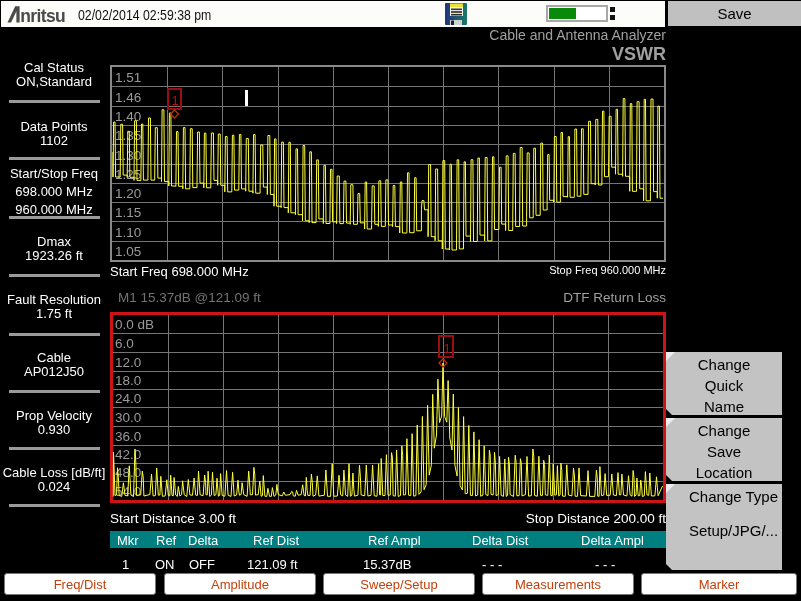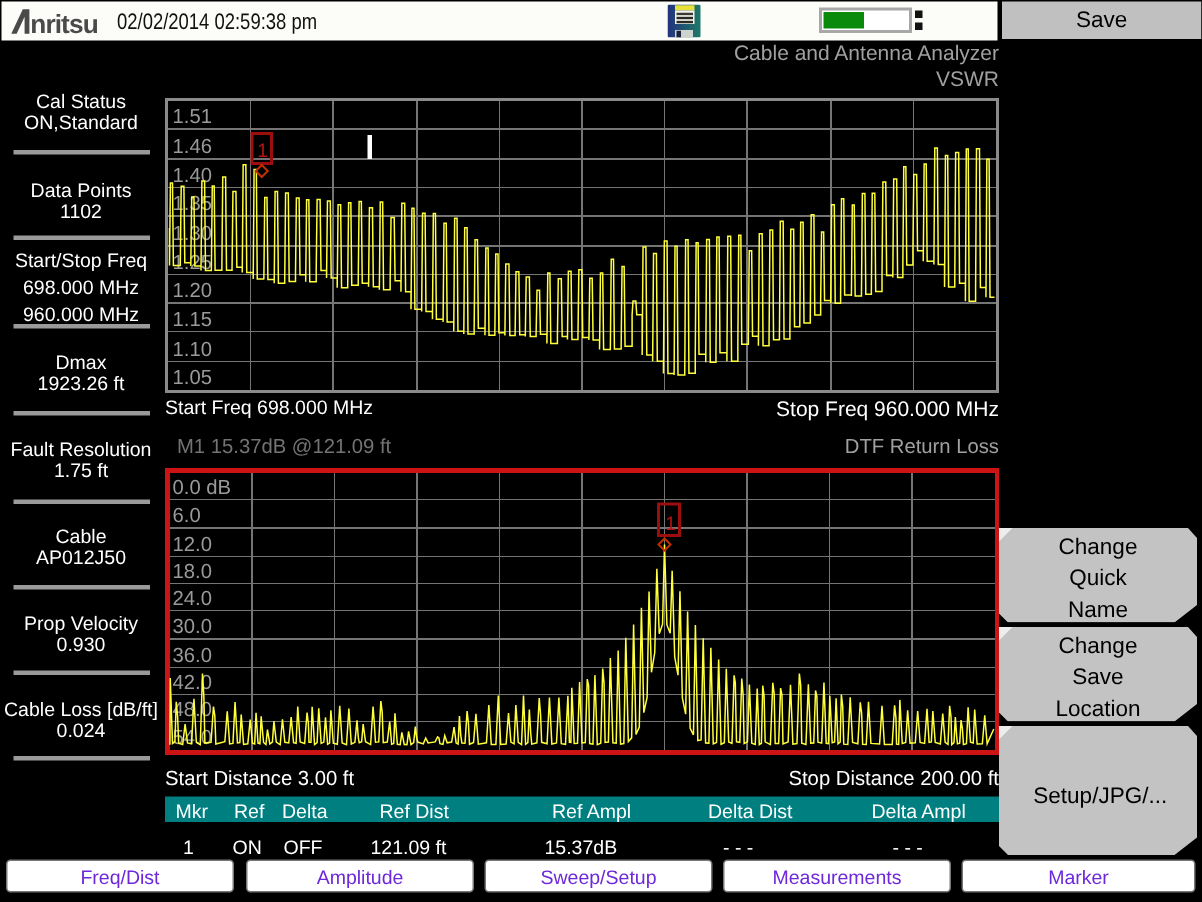--- a/index.html
+++ b/index.html
@@ -4,27 +4,27 @@
 <style>
 * { margin:0; padding:0; box-sizing:border-box; }
 html,body { width:801px; height:601px; background:#000; overflow:hidden; }
 body { font-family:"Liberation Sans", sans-serif; position:relative; }
 .abs { position:absolute; }
 .w { color:#fff; }
 .g { color:#a0a0a0; }
 #topbar { left:0; top:0; width:666px; height:28px; background:#fcfcf8; border:1px solid #000; }
 #date { left:78px; top:6px; font-size:15px; color:#111; transform:scaleX(0.82); transform-origin:0 0; white-space:nowrap; }
 #savebtn { left:668px; top:1px; width:133px; height:25px; background:#c0c0c0; color:#000; font-size:15px; text-align:center; line-height:25px; }
-.rbtn { position:absolute; left:666px; width:132px; }
+.rbtn { position:absolute; left:666px; width:116px; }
 .rbtn .hl { position:absolute; left:0; top:0; width:13px; height:13px; background:#ededed; clip-path:polygon(0 0,13px 0,0 13px); }
 .rbtn .face { position:absolute; left:0; top:0; right:0; bottom:0; background:#c3c3c3; color:#000; font-size:15px; text-align:center;
   clip-path: polygon(9px 0px, 126px 0px, 135px 10px, 135px calc(100% - 14px), 117px 100%, 6px 100%, 0px calc(100% - 6px), 0px 9px); }
 .side { left:0; width:108px; text-align:center; font-size:13px; color:#fff; line-height:14px; }
 .sep { left:9px; width:91px; height:3px; background:#9a9a9a; }
-.botbtn { top:573px; height:22px; background:#fff; color:#6d28d9; font-size:13px; text-align:center; line-height:22px; border-radius:3px; border:1px solid #777; }
+.botbtn { top:573px; height:22px; background:#fff; color:#c2410c; font-size:13px; text-align:center; line-height:22px; border-radius:3px; border:1px solid #777; }
 </style>
 </head>
 <body>
 <div class="abs" id="topbar"></div>
 
 <svg class="abs" style="left:7px;top:5px" width="66" height="19" viewBox="0 0 66 19">
   <g fill="#4a4a4a">
     <path d="M0.5,17.5 L8.2,1.2 L12.6,1.2 L12.6,17.5 L9.4,17.5 L9.4,6.2 L4.1,17.5 Z"></path>
     <text x="13.2" y="17.3" font-family="Liberation Sans" font-size="17.5" font-weight="bold" letter-spacing="-0.6">nritsu</text>
   </g>
@@ -47,21 +47,21 @@
   <rect x="5" y="17" width="12" height="5" fill="#cdd4cd"></rect>
   <rect x="6" y="17.5" width="3" height="4.5" fill="#1a2040"></rect>
 </svg>
 
 <div class="abs" style="left:546px;top:5px;width:62px;height:17px;background:#fff;border:2px solid #a8a8a8"></div>
 <div class="abs" style="left:549px;top:8px;width:27px;height:11px;background:#0a8a0a"></div>
 <div class="abs" style="left:610px;top:7px;width:5px;height:5px;background:#111"></div>
 <div class="abs" style="left:610px;top:15px;width:5px;height:5px;background:#111"></div>
 <div class="abs" id="savebtn">Save</div>
 <div class="abs g" style="top:27px;right:135px;font-size:14px;">Cable and Antenna Analyzer</div>
-<div class="abs g" style="top:44px;right:135px;font-size:14px;">VSWR</div>
+<div class="abs g" style="top:44px;right:135px;font-size:18px;font-weight:bold;">VSWR</div>
 
 <div class="abs side" style="top:61px">Cal Status<br>ON,Standard</div>
 <div class="abs sep" style="top:100px"></div>
 <div class="abs side" style="top:120px">Data Points<br>1102</div>
 <div class="abs sep" style="top:157px"></div>
 <div class="abs side" style="top:167px">Start/Stop Freq</div>
 <div class="abs side" style="top:184.5px">698.000 MHz</div>
 <div class="abs side" style="top:203px">960.000 MHz</div>
 <div class="abs sep" style="top:215.5px"></div>
 <div class="abs side" style="top:235px">Dmax<br>1923.26 ft</div>
@@ -109,21 +109,21 @@
     <text x="6" y="173">1.10</text>
     <text x="6" y="192">1.05</text>
   </g>
   <polyline points="4.0,88.0 4.0,113.0 4.6,58.0 6.0,58.0 6.6,113.0 11.2,113.0 11.2,111.1 11.8,60.2 13.6,60.2 14.2,111.1 18.2,111.1 18.2,113.3 18.8,67.3 20.3,67.3 20.9,113.3 25.0,113.3 25.0,116.4 25.6,56.7 27.4,56.7 28.0,116.4 31.9,116.4 31.9,116.1 32.5,60.0 33.8,60.0 34.4,116.1 38.9,116.1 38.9,116.1 39.5,54.0 41.4,54.0 42.0,116.1 45.7,116.1 45.7,114.1 46.3,63.7 48.3,63.7 48.9,114.1 52.5,114.1 52.5,117.6 53.1,45.8 54.9,45.8 55.5,117.6 59.8,117.6 59.8,122.0 60.4,49.0 61.9,49.0 62.5,122.0 66.9,122.0 66.9,122.3 67.5,67.6 69.0,67.6 69.6,122.3 73.8,122.3 73.8,124.8 74.4,63.6 76.0,63.6 76.6,124.8 80.8,124.8 80.8,123.6 81.4,64.7 83.2,64.7 83.8,123.6 88.0,123.6 88.0,119.1 88.6,68.0 90.4,68.0 91.0,119.1 94.8,119.1 94.8,123.8 95.4,69.1 96.9,69.1 97.5,123.8 101.8,123.8 101.8,116.4 102.4,69.0 104.4,69.0 105.0,116.4 108.7,116.4 108.7,121.3 109.3,70.0 111.2,70.0 111.8,121.3 115.8,121.3 115.8,127.9 116.4,72.5 118.1,72.5 118.7,127.9 122.8,127.9 122.8,126.1 123.4,71.2 124.9,71.2 125.5,126.1 129.8,126.1 129.8,124.9 130.4,70.4 131.9,70.4 132.5,124.9 136.7,124.9 136.7,127.2 137.3,74.5 139.3,74.5 139.9,127.2 143.9,127.2 143.9,129.2 144.5,70.6 146.1,70.6 146.7,129.2 151.1,129.2 151.1,123.1 151.7,81.0 153.8,81.0 154.4,123.1 158.3,123.1 158.3,130.5 158.9,71.5 160.8,71.5 161.4,130.5 165.0,130.5 165.0,142.2 165.6,74.9 167.0,74.9 167.6,142.2 172.1,142.2 172.1,143.6 172.7,78.1 174.4,78.1 175.0,143.6 179.3,143.6 179.3,148.8 179.9,78.3 181.3,78.3 181.9,148.8 186.4,148.8 186.4,150.7 187.0,84.9 188.5,84.9 189.1,150.7 193.5,150.7 193.5,156.8 194.1,81.5 195.7,81.5 196.3,156.8 200.2,156.8 200.2,158.6 200.8,87.8 202.4,87.8 203.0,158.6 207.1,158.6 207.1,154.9 207.7,95.9 209.3,95.9 209.9,154.9 214.3,154.9 214.3,159.5 214.9,101.3 216.4,101.3 217.0,159.5 220.9,159.5 220.9,157.8 221.5,105.3 223.0,105.3 223.6,157.8 227.6,157.8 227.6,159.6 228.2,112.0 230.3,112.0 230.9,159.6 234.4,159.6 234.4,159.1 235.0,117.1 236.9,117.1 237.5,159.1 241.2,159.1 241.2,160.3 241.8,120.7 243.9,120.7 244.5,160.3 248.4,160.3 248.4,158.9 249.0,129.5 250.7,129.5 251.3,158.9 255.6,158.9 255.6,165.0 256.2,118.0 257.6,118.0 258.2,165.0 262.6,165.0 262.6,160.3 263.2,121.9 265.2,121.9 265.8,160.3 269.3,160.3 269.3,162.4 269.9,116.8 271.7,116.8 272.3,162.4 276.3,162.4 276.3,161.0 276.9,115.9 278.9,115.9 279.5,161.0 283.6,161.0 283.6,162.6 284.2,121.5 285.8,121.5 286.4,162.6 290.7,162.6 290.7,169.0 291.3,118.0 292.8,118.0 293.4,169.0 297.9,169.0 297.9,168.7 298.5,108.8 300.0,108.8 300.6,168.7 305.1,168.7 305.1,166.8 305.7,113.7 307.1,113.7 307.7,166.8 312.4,166.8 312.4,145.8 313.0,136.6 314.9,136.6 315.5,145.8 319.1,145.8 319.1,172.7 319.7,100.6 321.6,100.6 322.2,172.7 326.1,172.7 326.1,176.8 326.7,105.0 328.6,105.0 329.2,176.8 333.3,176.8 333.3,185.0 333.9,96.6 335.7,96.6 336.3,185.0 340.4,185.0 340.4,186.0 341.0,100.2 342.4,100.2 343.0,186.0 347.5,186.0 347.5,184.9 348.1,95.8 349.7,95.8 350.3,184.9 354.5,184.9 354.5,172.1 355.1,97.8 356.4,97.8 357.0,172.1 361.5,172.1 361.5,177.5 362.1,95.7 363.9,95.7 364.5,177.5 368.3,177.5 368.3,171.1 368.9,94.0 370.4,94.0 371.0,171.1 375.6,171.1 375.6,176.9 376.2,93.5 378.1,93.5 378.7,176.9 382.9,176.9 382.9,165.5 383.5,92.8 384.9,92.8 385.5,165.5 389.9,165.5 389.9,160.1 390.5,103.2 392.1,103.2 392.7,160.1 396.6,160.1 396.6,166.5 397.2,91.9 399.1,91.9 399.7,166.5 403.7,166.5 403.7,162.5 404.3,89.4 406.1,89.4 406.7,162.5 410.6,162.5 410.6,162.0 411.2,83.5 413.1,83.5 413.7,162.0 417.6,162.0 417.6,153.8 418.2,88.9 420.1,88.9 420.7,153.8 424.2,153.8 424.2,151.3 424.8,84.2 426.4,84.2 427.0,151.3 431.2,151.3 431.2,146.0 431.8,79.1 433.6,79.1 434.2,146.0 438.1,146.0 438.1,136.3 438.7,90.6 440.1,90.6 440.7,136.3 444.8,136.3 444.8,138.2 445.4,72.5 447.2,72.5 447.8,138.2 451.4,138.2 451.4,132.6 452.0,68.5 453.5,68.5 454.1,132.6 458.6,132.6 458.6,133.3 459.2,72.6 460.5,72.6 461.1,133.3 465.3,133.3 465.3,132.2 465.9,65.0 467.6,65.0 468.2,132.2 471.9,132.2 471.9,130.4 472.5,64.8 474.2,64.8 474.8,130.4 479.0,130.4 479.0,119.7 479.6,57.3 481.5,57.3 482.1,119.7 486.2,119.7 486.2,121.0 486.8,55.4 488.8,55.4 489.4,121.0 492.9,121.0 492.9,112.7 493.5,47.2 494.9,47.2 495.5,112.7 499.6,112.7 499.6,103.2 500.2,52.3 502.1,52.3 502.7,103.2 506.5,103.2 506.5,110.2 507.1,45.3 508.5,45.3 509.1,110.2 513.6,110.2 513.6,112.3 514.2,34.6 515.9,34.6 516.5,112.3 520.7,112.3 520.7,127.3 521.3,39.6 522.8,39.6 523.4,127.3 527.5,127.3 527.5,124.8 528.1,37.7 530.1,37.7 530.7,124.8 534.6,124.8 534.6,136.8 535.2,35.3 536.5,35.3 537.1,136.8 541.4,136.8 541.4,127.6 542.0,35.1 544.0,35.1 544.6,127.6 548.3,127.6 548.3,134.2 548.9,42.1 550.4,42.1 551.0,134.2 554.0,134.2" fill="none" stroke="#ffff3c" stroke-width="1"></polyline>
   <rect x="136" y="26" width="3" height="16" fill="#fff"></rect>
   <rect x="59" y="25" width="13" height="20" fill="none" stroke="#9c0e0e" stroke-width="2"></rect>
   <text x="62.5" y="40.5" fill="#b31212" font-size="13">1</text>
   <path d="M 61.5 50 l 4 4 l 4 -4 l -4 -4 z" fill="none" stroke="#c03000" stroke-width="1.3"></path>
 </svg>
 <div class="abs w" style="left:110px;top:264px;font-size:13px">Start Freq 698.000 MHz</div>
-<div class="abs w" style="top:264px;right:135px;font-size:14px">Stop Freq 960.000 MHz</div>
+<div class="abs w" style="top:264px;right:135px;font-size:11px">Stop Freq 960.000 MHz</div>
 <div class="abs" style="left:118px;top:290px;font-size:13.5px;color:#737373">M1 15.37dB @121.09 ft</div>
 <div class="abs g" style="top:290px;right:135px;font-size:13.5px">DTF Return Loss</div>
 
 <svg class="abs" style="left:109px;top:311px" width="558" height="193" viewBox="0 0 558 193">
   <g shape-rendering="crispEdges" stroke="#757575" stroke-width="1">
     <line x1="59" y1="4" x2="59" y2="189"></line>
     <line x1="114" y1="4" x2="114" y2="189"></line>
     <line x1="169" y1="4" x2="169" y2="189"></line>
     <line x1="224" y1="4" x2="224" y2="189"></line>
     <line x1="279" y1="4" x2="279" y2="189"></line>
@@ -192,15 +192,16 @@
     <div class="hl"></div>
     <div class="face" style="line-height:21px;padding-top:2px">Change<br>Quick<br>Name</div>
   </div>
 <div class="rbtn" style="top:418px;height:63px">
     <div class="hl"></div>
     <div class="face" style="line-height:21px;padding-top:2px">Change<br>Save<br>Location</div>
   </div>
 <div class="rbtn" style="top:484px;height:86px">
     <div class="hl"></div>
     <div class="face">
+      <span class="abs" style="left:0;width:135px;top:4px">Change Type</span>
       <span class="abs" style="left:0;width:135px;top:38px">Setup/JPG/...</span>
     </div>
   </div>
 
 </body></html>

